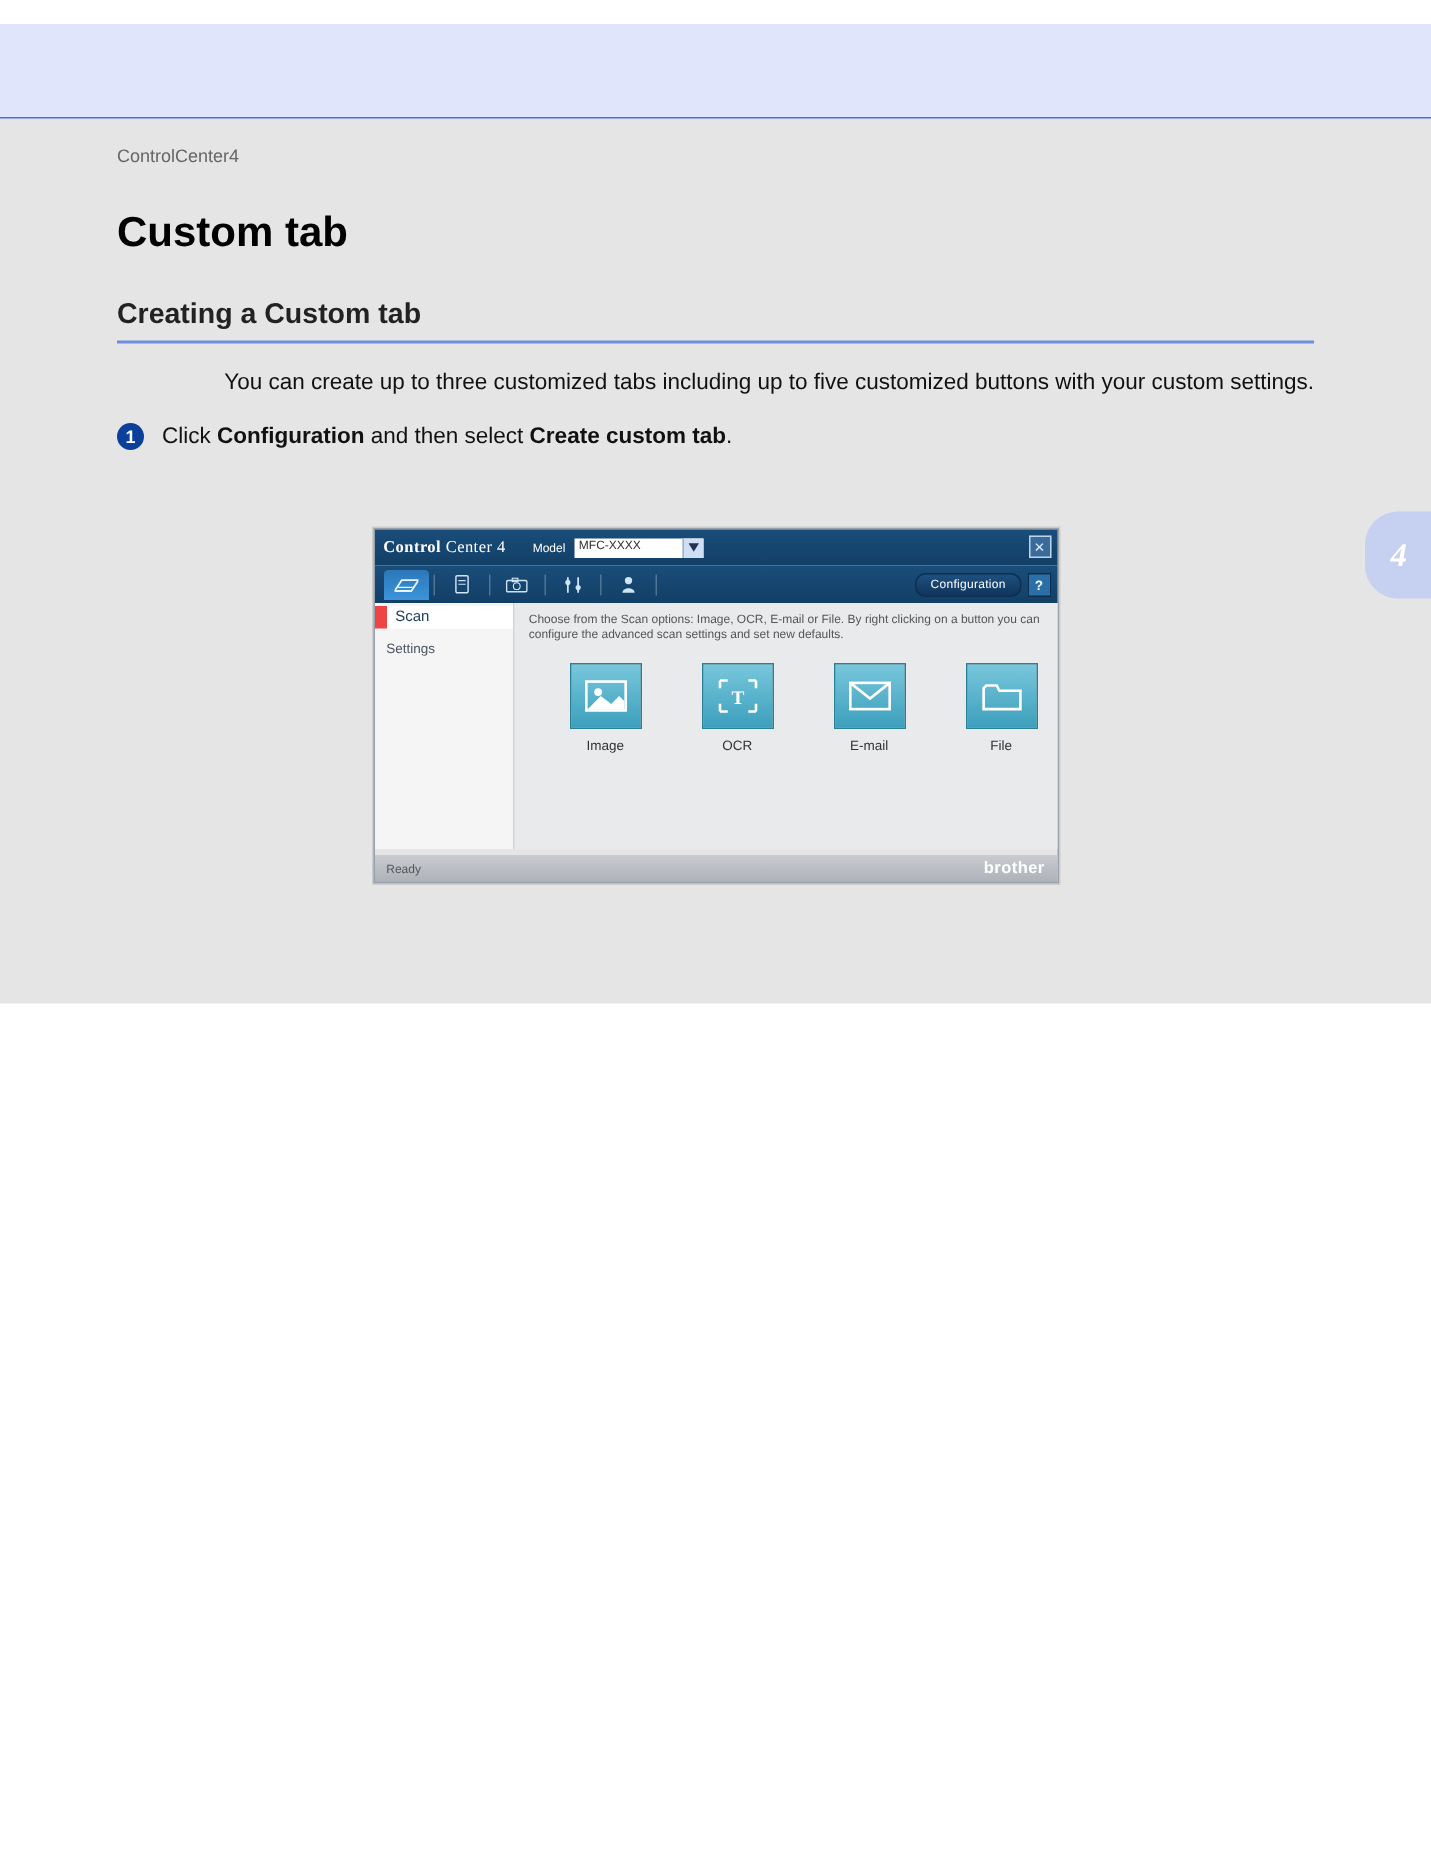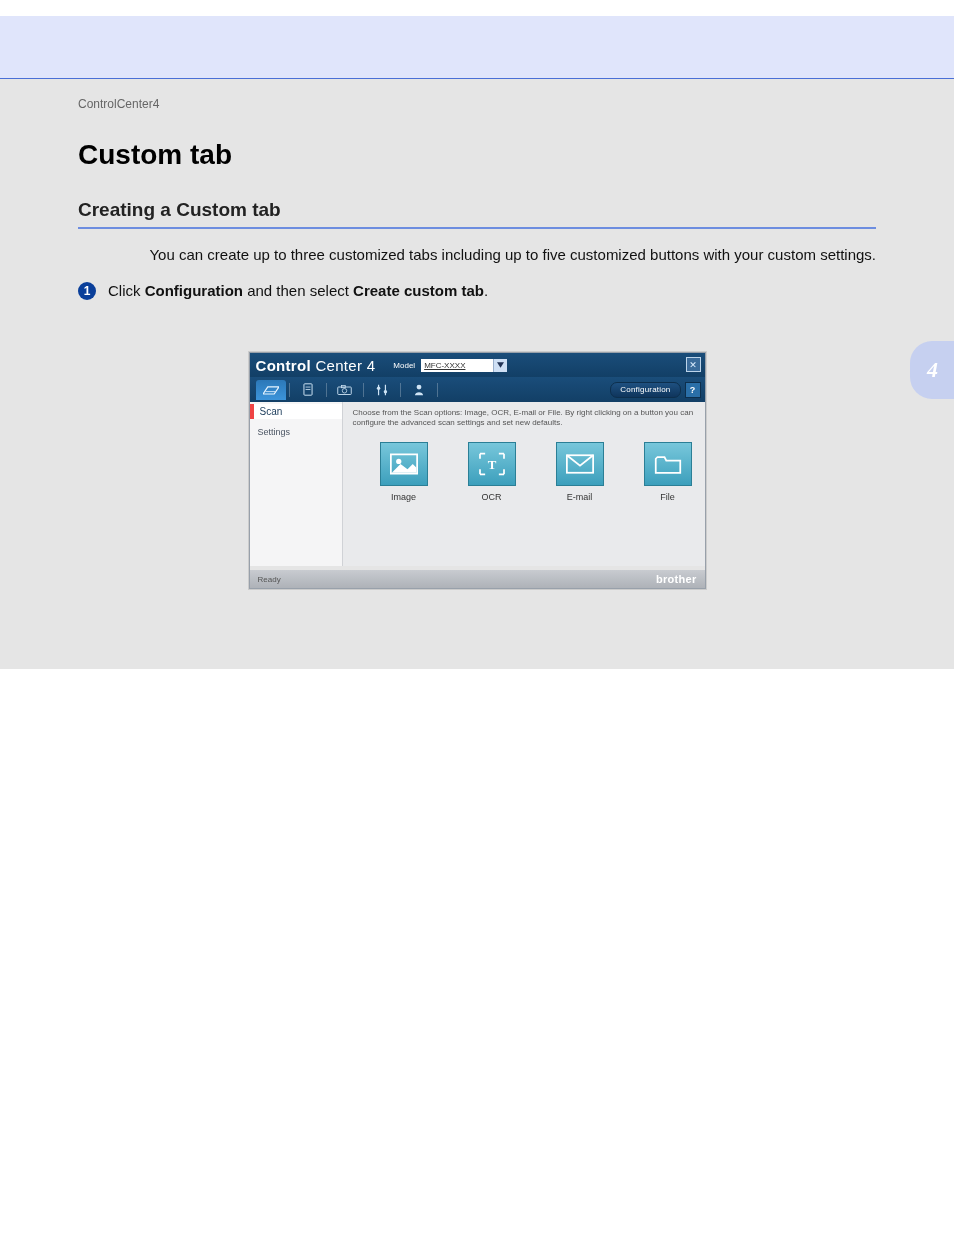--- a/index.html
+++ b/index.html
@@ -33,35 +33,35 @@
   .step b{font-weight:bold;}
 
   
   .chaptertab{position:absolute;right:-1px;top:262px;width:45px;height:58px;background:var(--page-tab-bg);border-radius:22px 0 0 22px;display:flex;align-items:center;justify-content:center;}
   .chaptertab span{color:#fff;font-weight:bold;font-style:italic;font-size:22px;font-family:Georgia,serif;}
 
   
   .cc{width:455px;height:235px;margin:50px auto 0 auto;border:1px solid #98a0aa;position:relative;font-size:9px;color:#fff;box-shadow:0 0 0 1px #ccc;}
   .cc .titlebar{height:24px;background:linear-gradient(#1a4d7a,#123f66);display:flex;align-items:center;padding:0 6px;}
   .cc .logo b{font-weight:bold;}
-  .cc .logo{font-size:15px;letter-spacing:.3px;}
+  .cc .logo{font-size:11px;letter-spacing:.3px;font-family:Liberation Serif, serif;}
   .cc .lbl-model{margin-left:18px;font-size:8px;}
-  .cc .model-select{margin-left:6px;width:80px;height:13px;background:#fff;color:#333;font-size:8px;display:flex;align-items:center;padding:0 3px;position:relative;text-decoration:underline;}
+  .cc .model-select{margin-left:6px;width:80px;height:13px;background:#fff;color:#333;font-size:8px;display:flex;align-items:flex-start;padding:0 3px;position:relative;}
   .cc .model-select .chev{position:absolute;right:0;top:0;width:13px;height:13px;background:#cfe0f5;border-left:1px solid #9ab0cc;display:flex;align-items:center;justify-content:center;color:#235;}
   .cc .close{position:absolute;right:4px;top:4px;width:13px;height:13px;background:#3a6b9a;border:1px solid #bcd4ea;display:flex;align-items:center;justify-content:center;font-size:9px;color:#def;}
   .cc .tabbar{height:25px;background:linear-gradient(#1a4d7a,#123f66);display:flex;align-items:center;padding:0 0 0 4px;}
   .cc .tabbar .tab{width:30px;height:20px;margin:0 2px;display:flex;align-items:center;justify-content:center;color:#dff;}
   .cc .tabbar .tab.active{background:linear-gradient(#2c78b8,#3c94da);border-radius:3px 3px 0 0;}
   .cc .tabbar .sep{width:1px;height:14px;background:rgba(255,255,255,.25);margin:0 1px;}
   .cc .cfg-area{margin-left:auto;display:flex;align-items:center;padding-right:4px;gap:4px;}
   .cc .cfg-btn{height:14px;padding:0 9px;border:1px solid #0d2f4d;border-radius:7px;background:linear-gradient(#1e5080,#0f355c);display:flex;align-items:center;font-size:8px;letter-spacing:.2px;}
   .cc .help-btn{width:14px;height:14px;background:#2a6fa8;border:1px solid #0d2f4d;display:flex;align-items:center;justify-content:center;font-weight:bold;font-size:9px;}
   .cc .body{display:flex;height:164px;background:var(--cc-body);color:#333;}
   .cc .sidebar{width:92px;background:#f5f5f6;border-right:1px solid #d0d2d6;}
-  .cc .scan-tab{padding:2px 6px;font-size:10px;color:#1a3b5a;border-left:4px solid #ef4444;background:#fff;margin:2px 0 6px 0;}
+  .cc .scan-tab{padding:2px 6px;font-size:10px;color:#1a3b5a;border-left:8px solid #ef4444;background:#fff;margin:2px 0 6px 0;}
   .cc .side-link{padding:2px 8px;font-size:9px;color:#4b5563;}
   .cc .main{flex:1;padding:6px 10px;}
   .cc .desc{font-size:8px;color:#555;line-height:1.25;margin-bottom:14px;}
   .cc .tiles{display:flex;gap:34px;padding-left:24px;}
   .cc .tile{width:54px;text-align:center;}
   .cc .tilebtn{width:46px;height:42px;margin:0 auto 6px auto;border:1px solid #2b7f96;background:linear-gradient(var(--tile-teal2),var(--tile-teal1));display:flex;align-items:center;justify-content:center;color:#fff;}
   .cc .tlabel{font-size:9px;color:#333;}
   .cc .footer{position:absolute;bottom:0;left:0;right:0;height:18px;background:linear-gradient(#c8cbd0,#aeb2b8);display:flex;align-items:center;padding:0 8px;font-size:8px;color:#555;text-align:center;}
   .cc .brand{margin-left:auto;color:#fff;font-weight:bold;font-size:11px;letter-spacing:.3px;}
 

